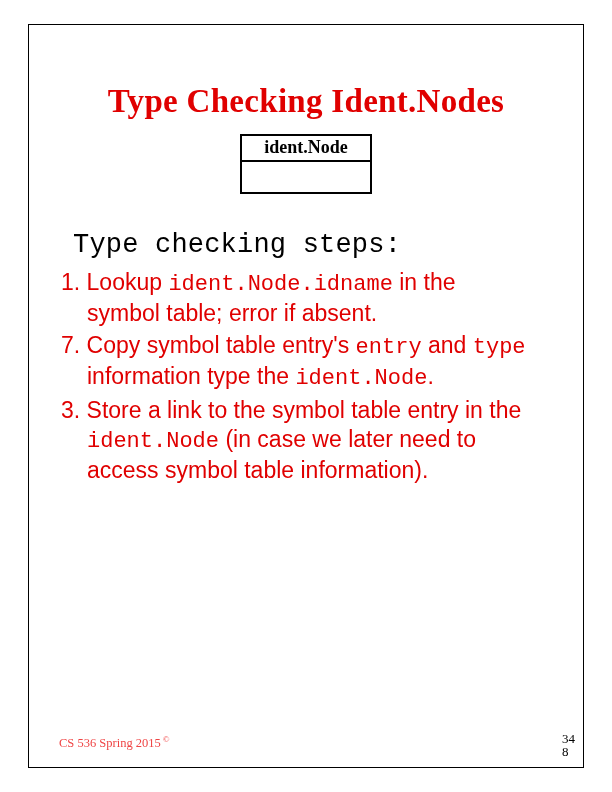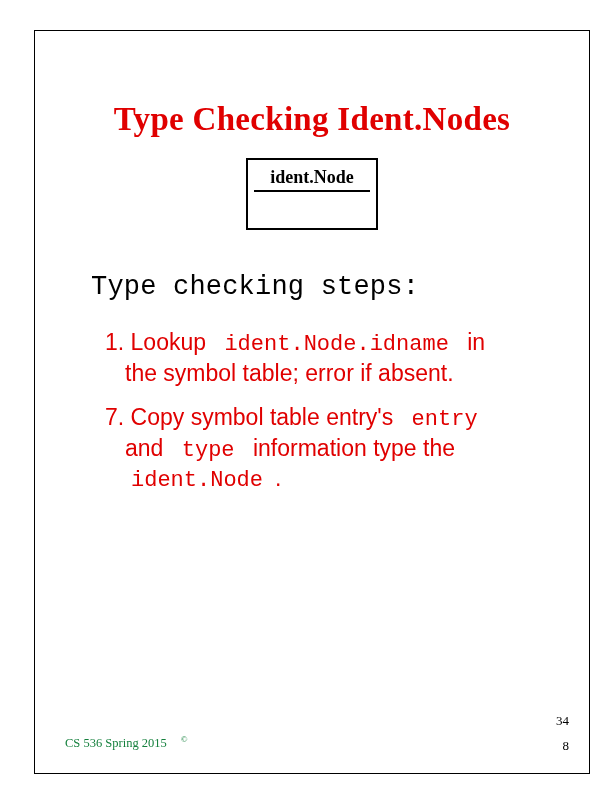--- a/index.html
+++ b/index.html
@@ -1,15 +1,15 @@
 <!DOCTYPE html>
 <html><head>
   <meta charset="utf-8">
   <style>
-    * { margin: 0; padding: 6px; box-sizing: border-box; }
+    * { margin: 0; padding: 0; box-sizing: border-box; }
     body {
       width: 612px;
       height: 792px;
       background: #fff;
       position: relative;
     }
     .page-frame {
       position: absolute;
       left: 28px;
       top: 24px;
@@ -45,57 +45,56 @@
     }
     .subtitle {
       font-family: Liberation Mono, monospace;
       font-weight: 400;
       font-size: 27px;
       color: #000;
       margin: 36px 0 8px 44px;
       letter-spacing: 0.2px;
     }
     .steps {
-      margin: 4px 52px 0 52px;
+      margin: 4px 52px 0 32px;
       font-family: "Lucida Sans", "Lucida Grande", Verdana, sans-serif;
       font-size: 23px;
       line-height: 1.25;
       color: #e00000;
     }
     .steps li {
       list-style: none;
       margin-bottom: 4px;
       text-indent: -26px;
       padding-left: 26px;
     }
     .code {
       font-family: "Courier New", Courier, monospace;
       font-size: 22px;
     }
     .footer-left {
       position: absolute;
       bottom: 16px;
-      left: 18px;
+      left: 30px;
       font-family: "Times New Roman", Times, serif;
       font-size: 12.5px;
-      color: #15803d;
+      color: #ef4444;
     }
     .footer-left .copy {
       font-size: 9px;
       vertical-align: super;
       margin-left: 2px;
     }
     .footer-right {
       position: absolute;
       bottom: 8px;
       right: 8px;
       font-family: "Times New Roman", Times, serif;
       font-size: 13px;
       color: #000;
-      text-align: right;
       line-height: 1.05;
     }
   </style>
 </head>
 <body>
 
 <div class="page-frame">
 
   <h1 class="title">Type Checking Ident.Nodes</h1>
 
@@ -106,20 +105,23 @@
 
   <div class="subtitle">Type checking steps:</div>
 
   <ol class="steps">
     <li>
       <span>1. Lookup </span><span class="code">ident.Node.idname</span><span> in the symbol table; error if absent.</span>
     </li>
     <li>
       <span>7. Copy symbol table entry's </span><span class="code">entry</span><span> and </span><span class="code">type</span><span> information type the </span><span class="code">ident.Node</span><span>.</span>
     </li>
+    <li>
+      <span>3. Store a link to the symbol table entry in the </span><span class="code">ident.Node</span><span> (in case we later need to access symbol table information).</span>
+    </li>
   </ol>
 
   <div class="footer-left">
     <span>CS 536  Spring 2015</span><span class="copy">©</span>
   </div>
   <div class="footer-right">
     <div>34</div>
     <div>8</div>
   </div>
 

